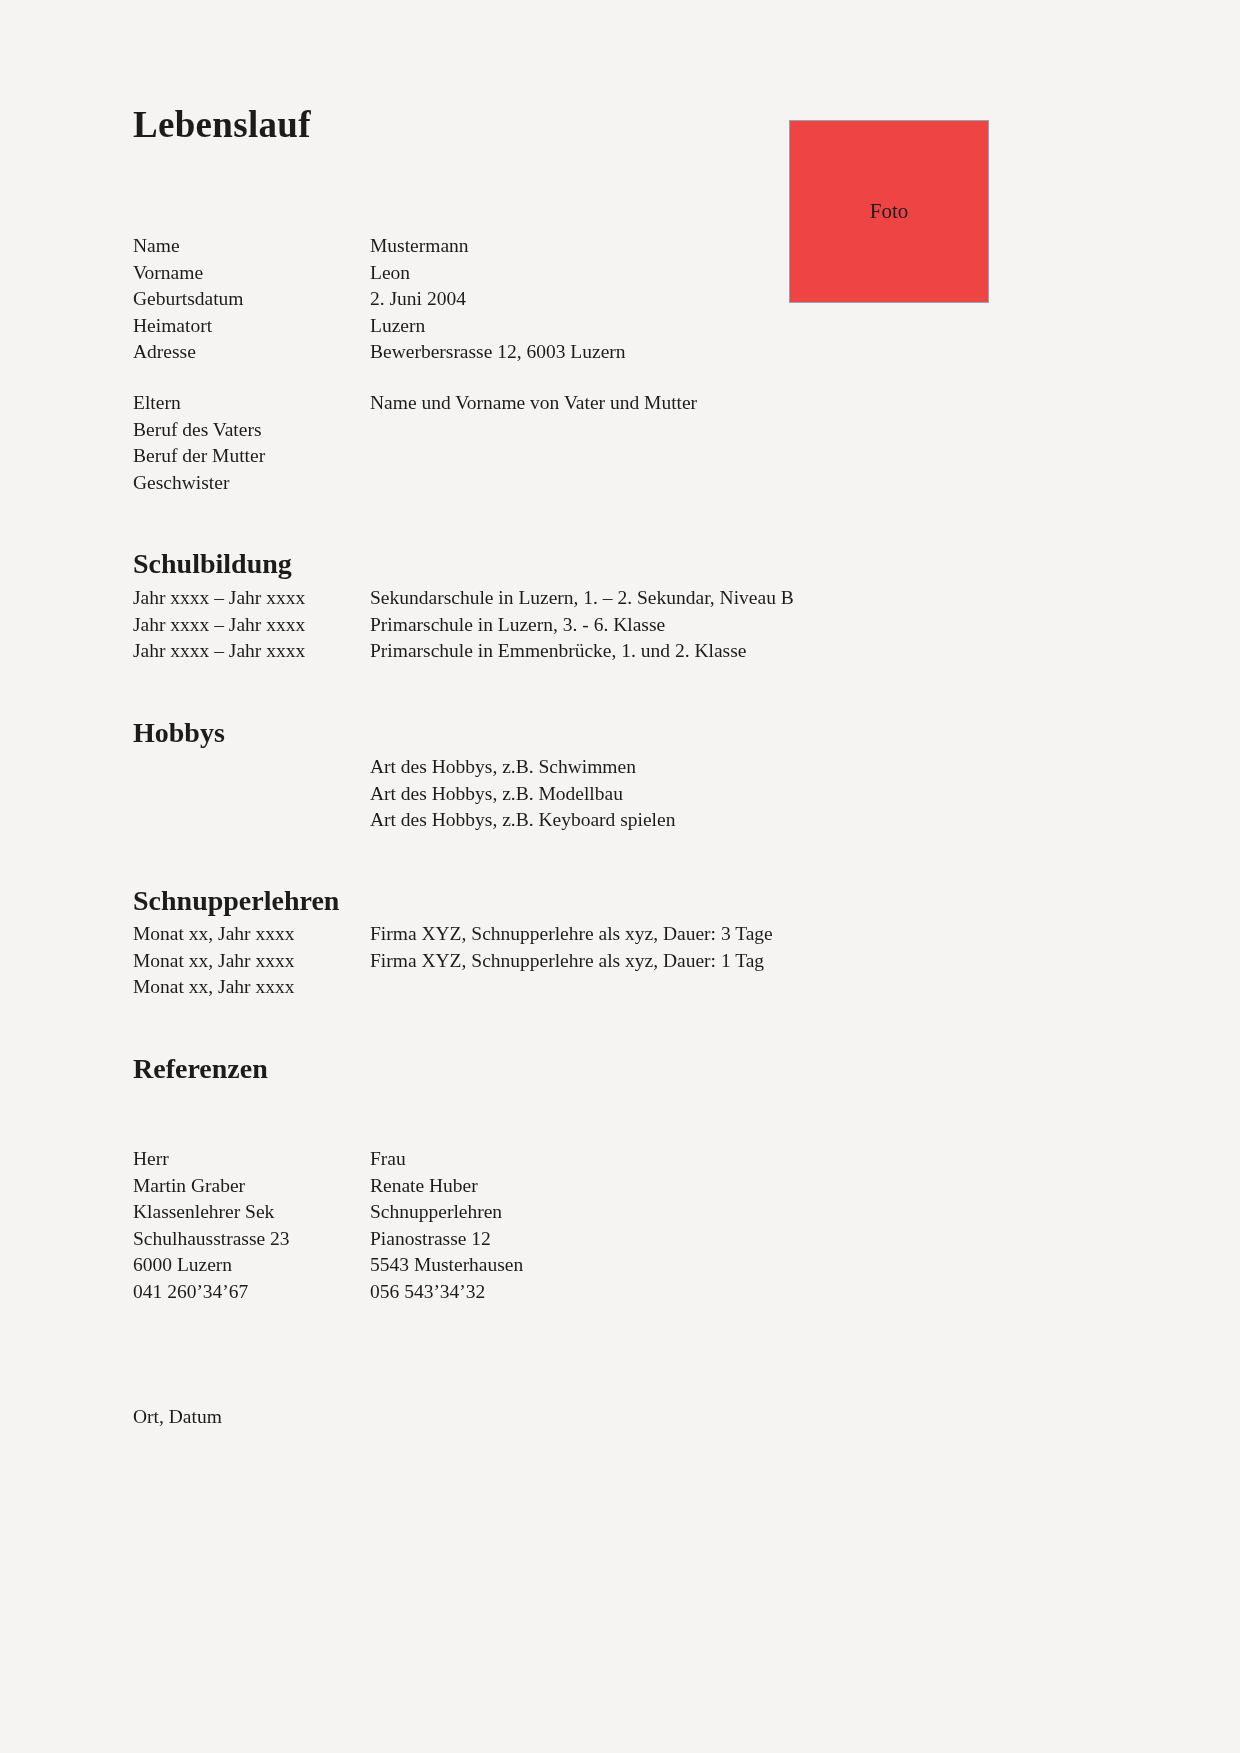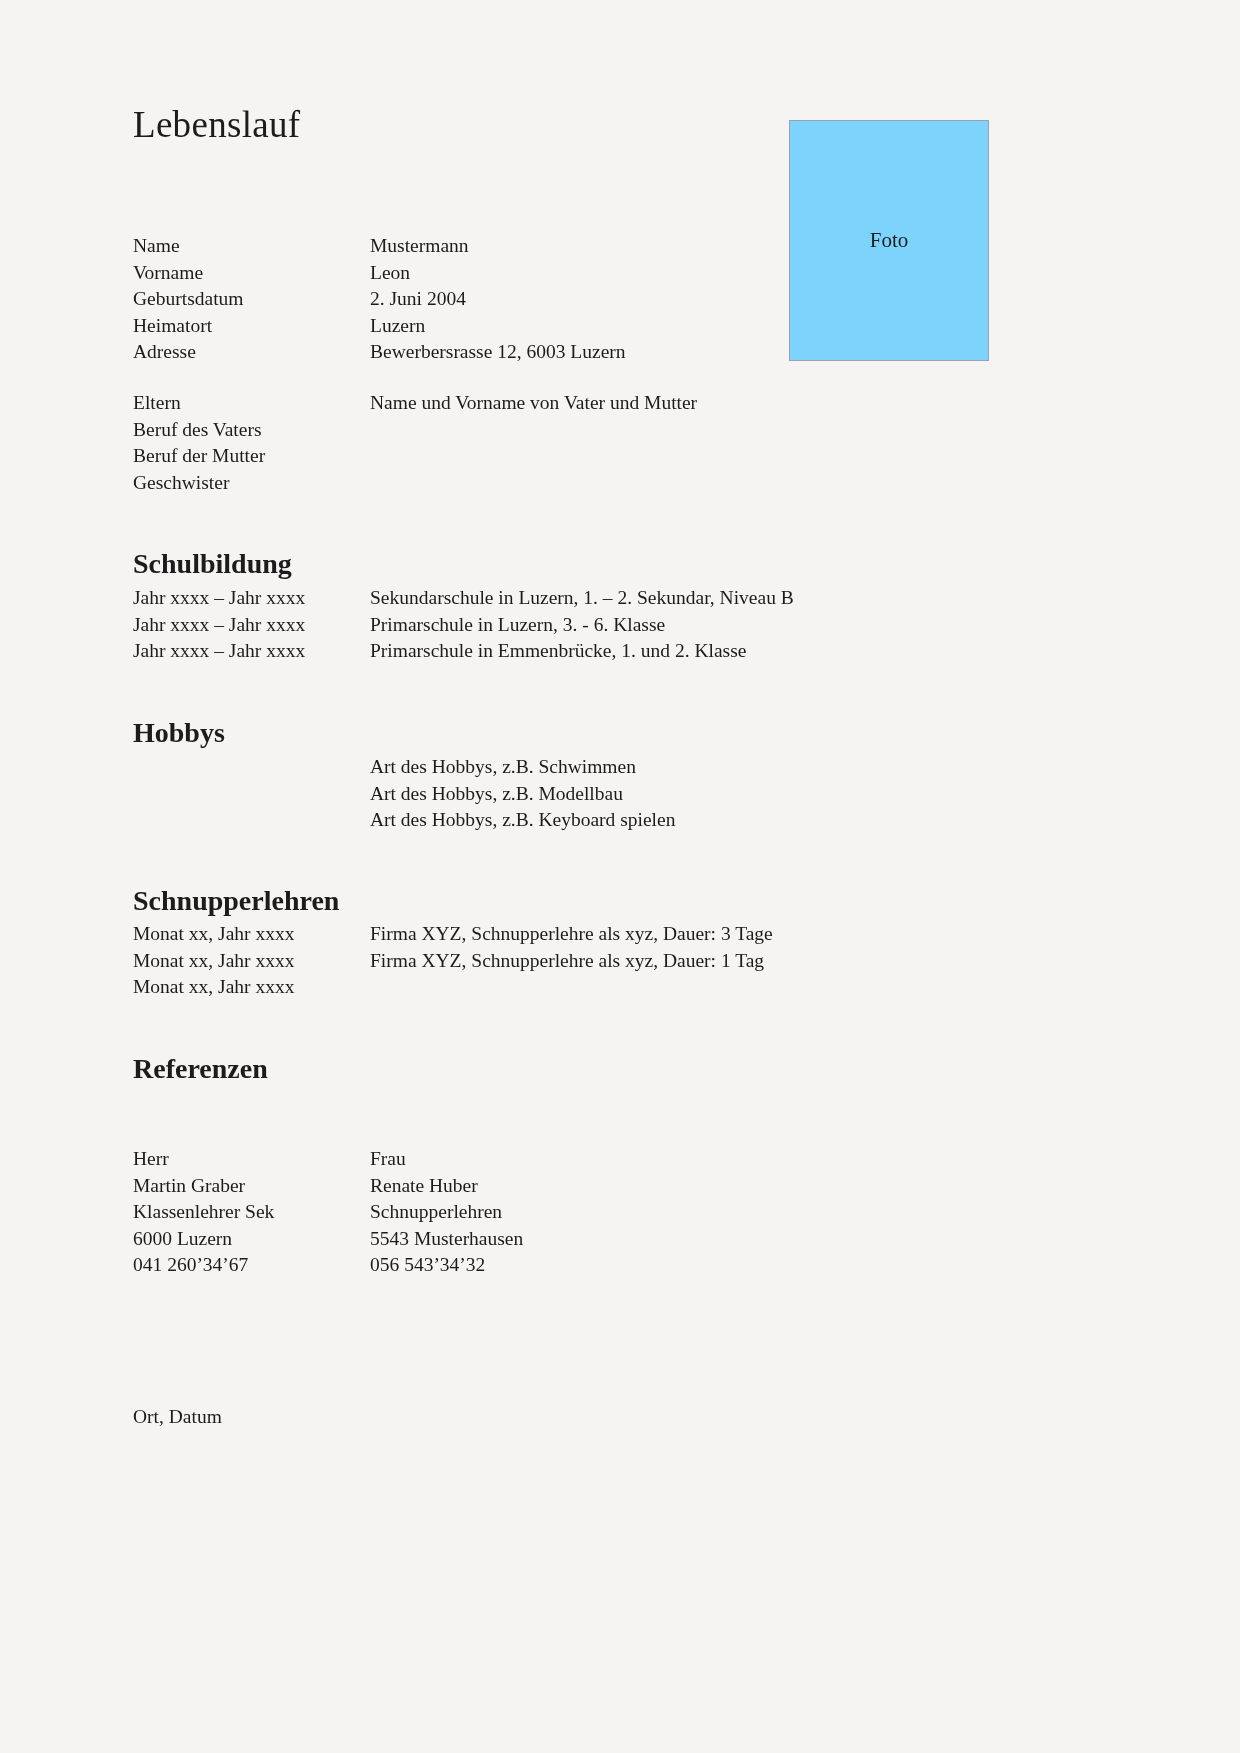--- a/index.html
+++ b/index.html
@@ -14,32 +14,32 @@
     background: #f5f4f2;
     color: #1c1c1c;
     overflow: hidden;
   }
 
   .title {
     position: absolute;
     left: 133px;
     top: 103px;
     font-size: 37px;
-    font-weight: 400;
+    font-weight: 700;
     letter-spacing: 0.3px;
   }
 
   .photo-box {
     position: absolute;
     left: 789px;
     top: 120px;
     width: 200px;
-    height: 241px;
+    height: 183px;
     border: 1px solid #98a2b3;
-    background: #7dd3fc;
+    background: #ef4444;
     display: flex;
     align-items: center;
     justify-content: center;
   }
   .photo-box .photo-label { font-size: 21px; }
 
   .block {
     position: absolute;
     left: 133px;
     right: 50px;
@@ -177,20 +177,24 @@
     </div>
     <div class="row">
       <span class="label">Martin Graber</span>
       <span class="value">Renate Huber</span>
     </div>
     <div class="row">
       <span class="label">Klassenlehrer Sek</span>
       <span class="value">Schnupperlehren</span>
     </div>
     <div class="row">
+      <span class="label">Schulhausstrasse 23</span>
+      <span class="value">Pianostrasse 12</span>
+    </div>
+    <div class="row">
       <span class="label">6000 Luzern</span>
       <span class="value">5543 Musterhausen</span>
     </div>
     <div class="row">
       <span class="label">041 260’34’67</span>
       <span class="value">056 543’34’32</span>
     </div>
   </section>
 
   <div class="footer-line">Ort, Datum</div>

